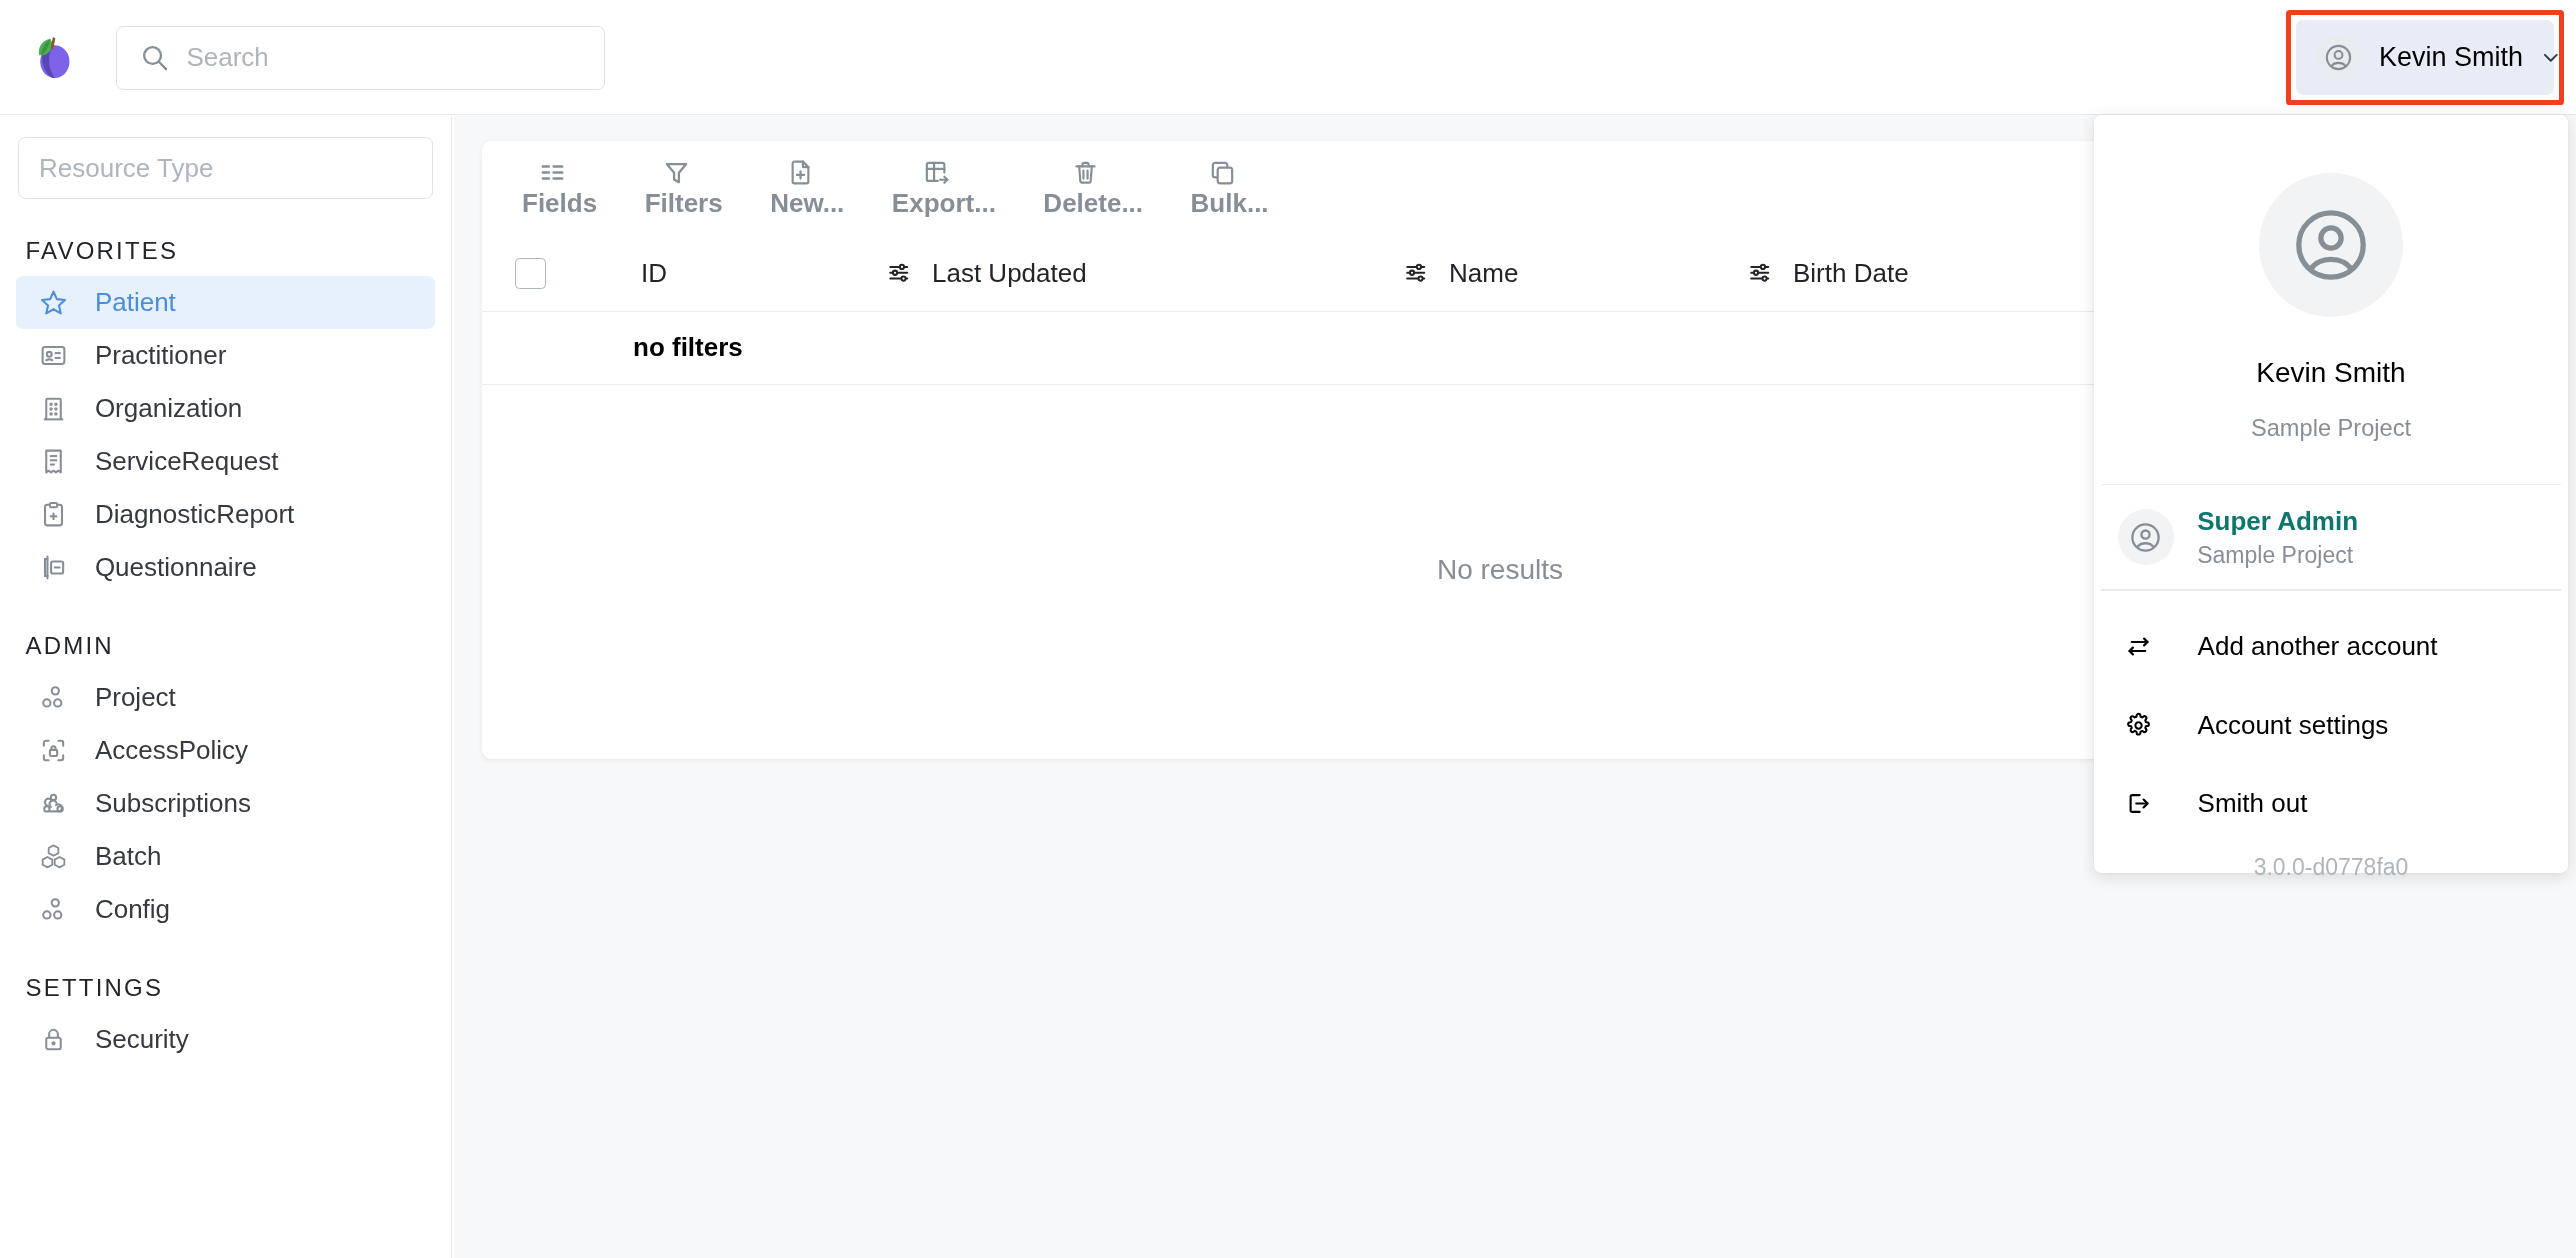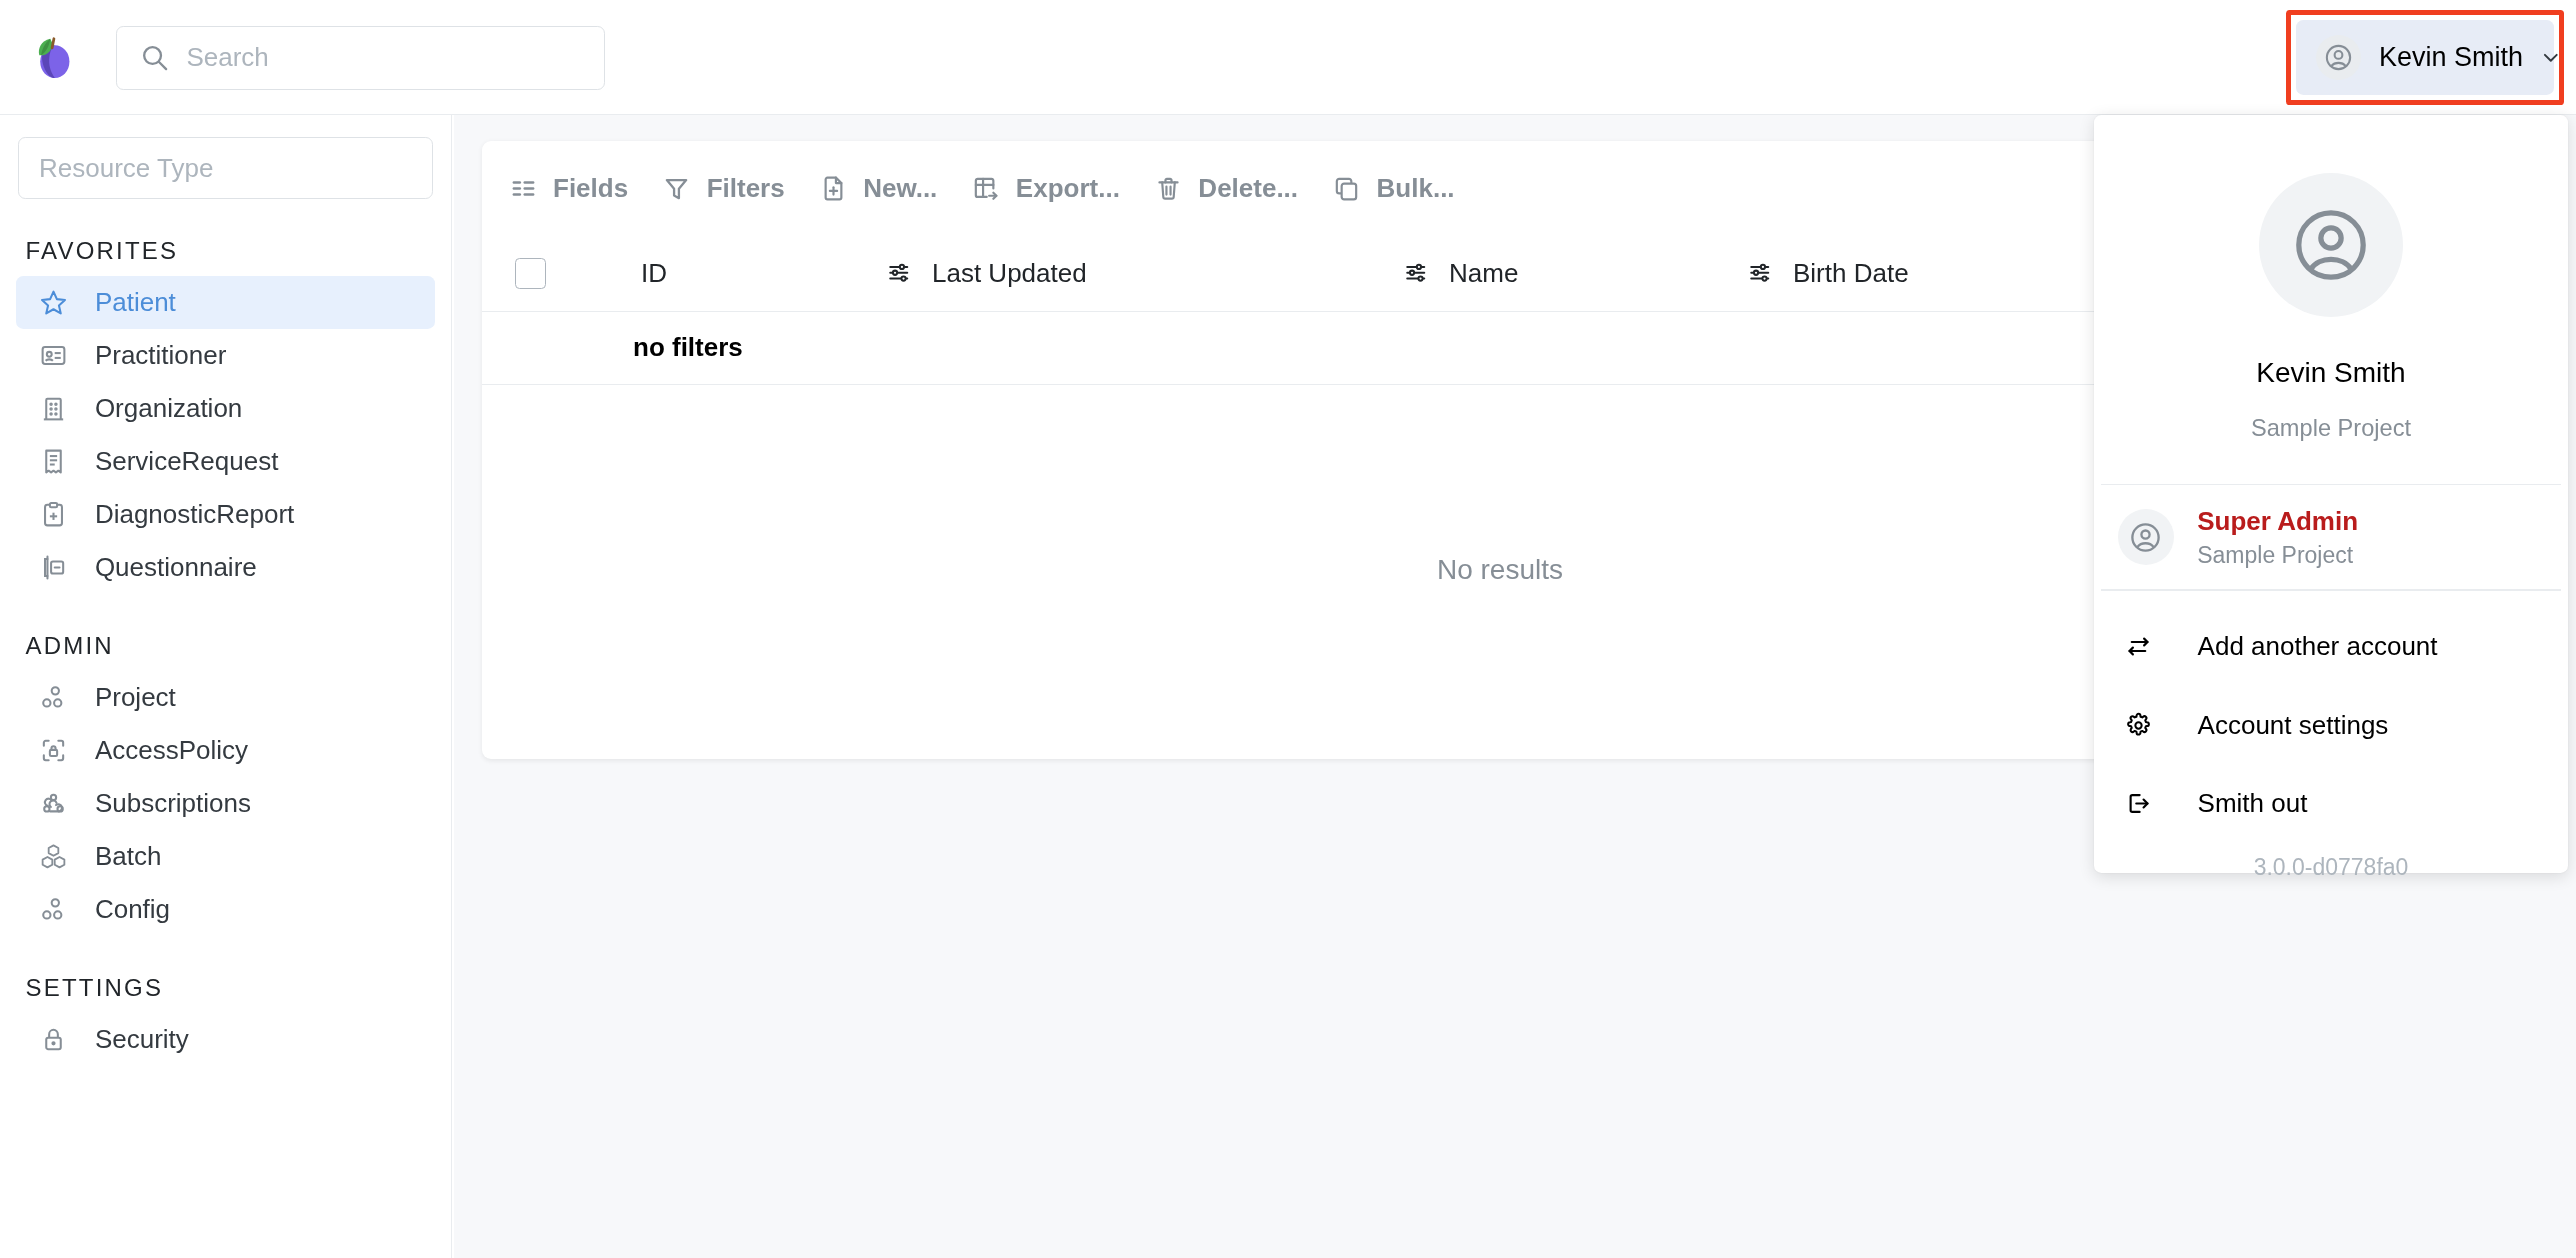--- a/index.html
+++ b/index.html
@@ -110,20 +110,21 @@
     background: #ffffff; border-radius: 9px;
     box-shadow: 0 1.8px 5.5px rgba(0,0,0,0.07);
     overflow: hidden;
   }
   .toolbar {
     display: flex; align-items: center; height: 95px; padding-left: 25.5px;
   }
   .tb-btn {
     display: flex; align-items: center; margin-right: 33px; cursor: pointer;
     color: #868e96;
+    flex-direction: column;
   }
   .tb-icon { width: 31px; height: 31px; flex: 0 0 auto; display:flex; align-items:center; justify-content:center;}
   .tb-label {
     font-size: 26px; font-weight: bold; color: #868e96; margin-left: 14.5px; white-space: nowrap;
   }
 
   .thead {
     display: flex; align-items: flex-start; height: 76px;
     padding-left: 33px; border-bottom: 1.8px solid #e9ecef; gap: 8px;
   }
@@ -171,21 +172,21 @@
   .dd-divider { height: 1.8px; background: #e9ecef; margin: 0 7.3px; }
 
   .dd-account {
     display: flex; align-items: center; height: 104px; padding-left: 23.6px; cursor: pointer;
   }
   .dd-account-avatar {
     width: 56px; height: 56px; border-radius: 50%; background: #f1f3f5;
     display: flex; align-items: center; justify-content: center; flex: 0 0 auto;
   }
   .dd-account-text { margin-left: 23.6px; display: flex; flex-direction: column; }
-  .dd-account-name { font-size: 26px; color: #b91c1c; font-weight: bold; }
+  .dd-account-name { font-size: 26px; color: #0f766e; font-weight: bold; }
   .dd-account-sub { font-size: 23px; color: #868e96; margin-top: 5.5px; }
 
   .dd-item {
     display: flex; align-items: center; height: 64px; padding-left: 29px; cursor: pointer; gap: 20px;
   }
   .dd-item-icon { width: 31px; height: 31px; color: #000; display:flex; align-items:center; justify-content:center; flex: 0 0 auto;}
   .dd-item-label { font-size: 26px; color: #000; margin-left: 23.6px; white-space: nowrap; }
   .dd-version {
     text-align: center; font-size: 23px; color: #adb5bd; margin-top: 18px;
   }

